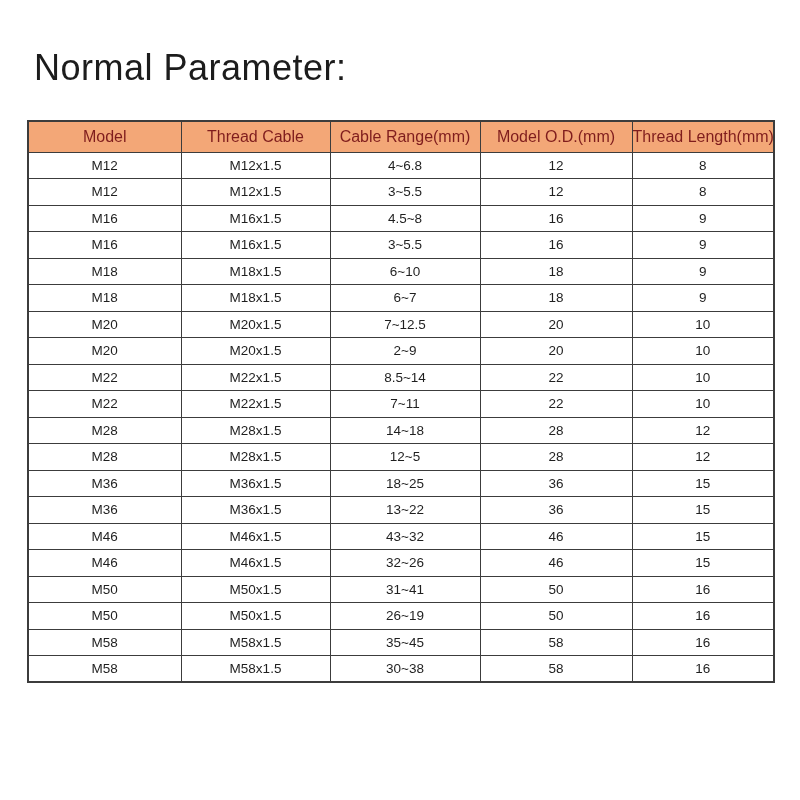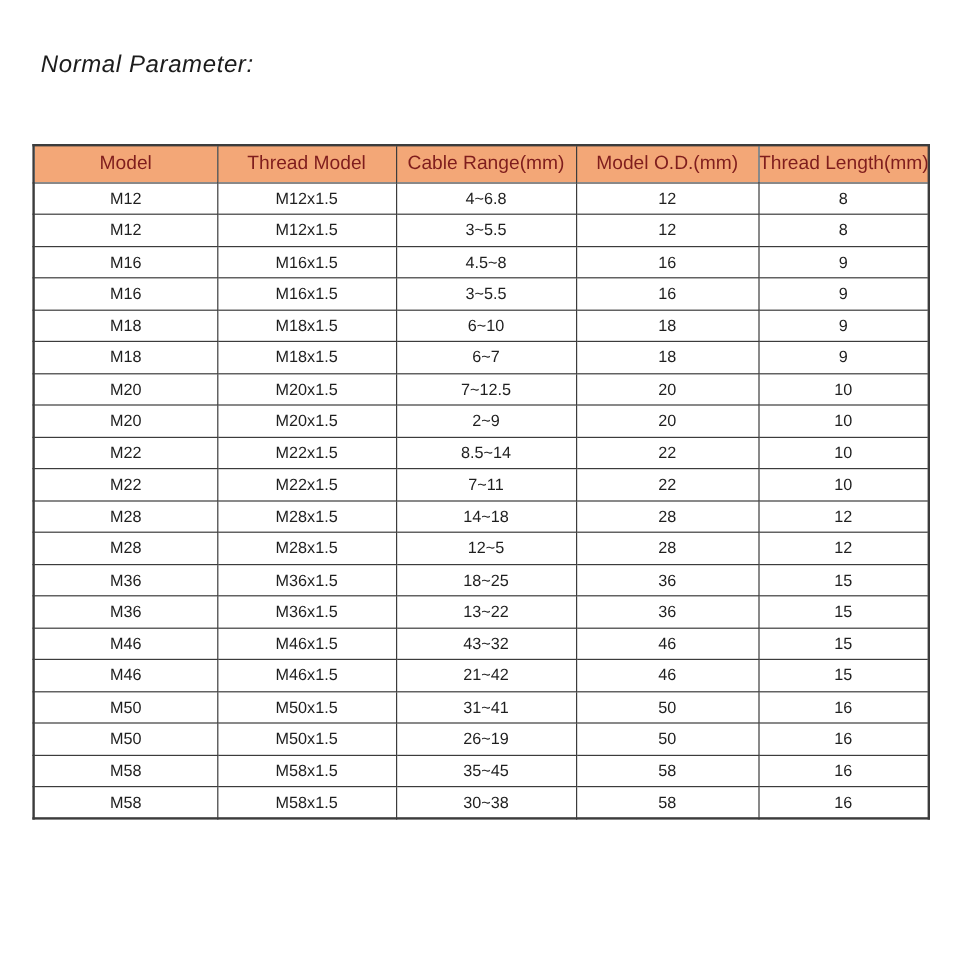--- a/index.html
+++ b/index.html
@@ -10,23 +10,23 @@
   }
   *{box-sizing:border-box;}
   html,body{margin:0;padding:0;}
   body{
     width:800px;height:800px;position:relative;
     background:var(--page-bg);
     font-family:"Liberation Sans","DejaVu Sans",sans-serif;
     color:var(--text-color);
   }
   .page-title{
-    position:absolute;left:34px;top:38px;
-    font-size:20px;line-height:32px;font-weight:400;
-    color:#1c1c1c;letter-spacing:0.5px;font-style:italic;
+    position:absolute;left:34px;top:52px;
+    font-size:36px;line-height:32px;font-weight:400;
+    color:#1c1c1c;letter-spacing:0.5px;
   }
   table.param-table{
     position:absolute;left:27px;top:120px;width:746px;
     border-collapse:collapse;table-layout:fixed;
     border:2px solid var(--border-color);
   }
   .param-table th,.param-table td{
     border:1px solid var(--border-color);
     text-align:center;vertical-align:middle;
     padding:0;overflow:hidden;white-space:nowrap;
@@ -51,21 +51,21 @@
   <colgroup>
     <col style="width:153px">
     <col style="width:149px">
     <col style="width:150px">
     <col style="width:152px">
     <col style="width:142px">
   </colgroup>
   <thead>
     <tr>
         <th>Model</th>
-        <th>Thread Model</th>
+        <th>Thread Cable</th>
         <th>Cable Range(mm)</th>
         <th>Model O.D.(mm)</th>
         <th>Thread Length(mm)</th>
       </tr>
   </thead>
   <tbody>
       <tr>
         <td>M12</td>
         <td>M12x1.5</td>
         <td>4~6.8</td>
@@ -166,21 +166,21 @@
       <tr>
         <td>M46</td>
         <td>M46x1.5</td>
         <td>43~32</td>
         <td>46</td>
         <td>15</td>
       </tr>
       <tr>
         <td>M46</td>
         <td>M46x1.5</td>
-        <td>21~42</td>
+        <td>32~26</td>
         <td>46</td>
         <td>15</td>
       </tr>
       <tr>
         <td>M50</td>
         <td>M50x1.5</td>
         <td>31~41</td>
         <td>50</td>
         <td>16</td>
       </tr>

